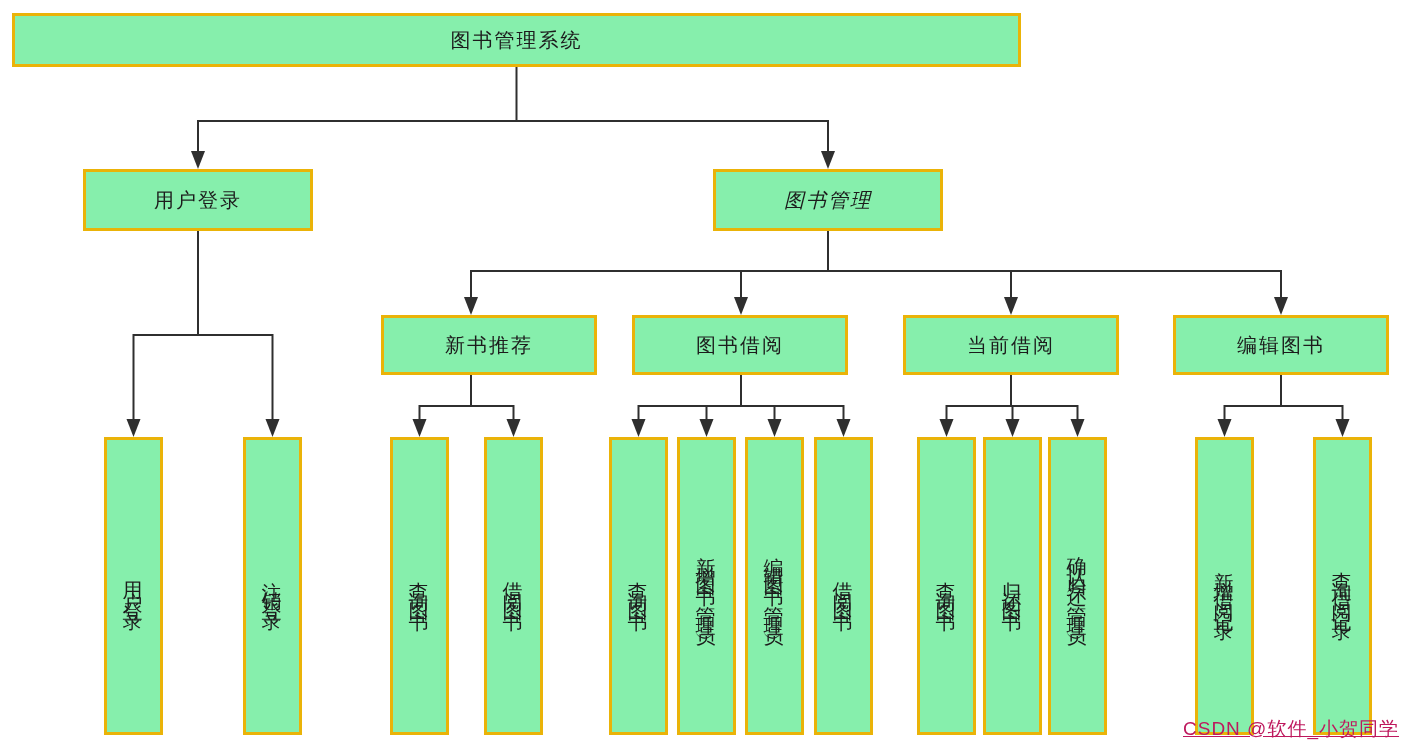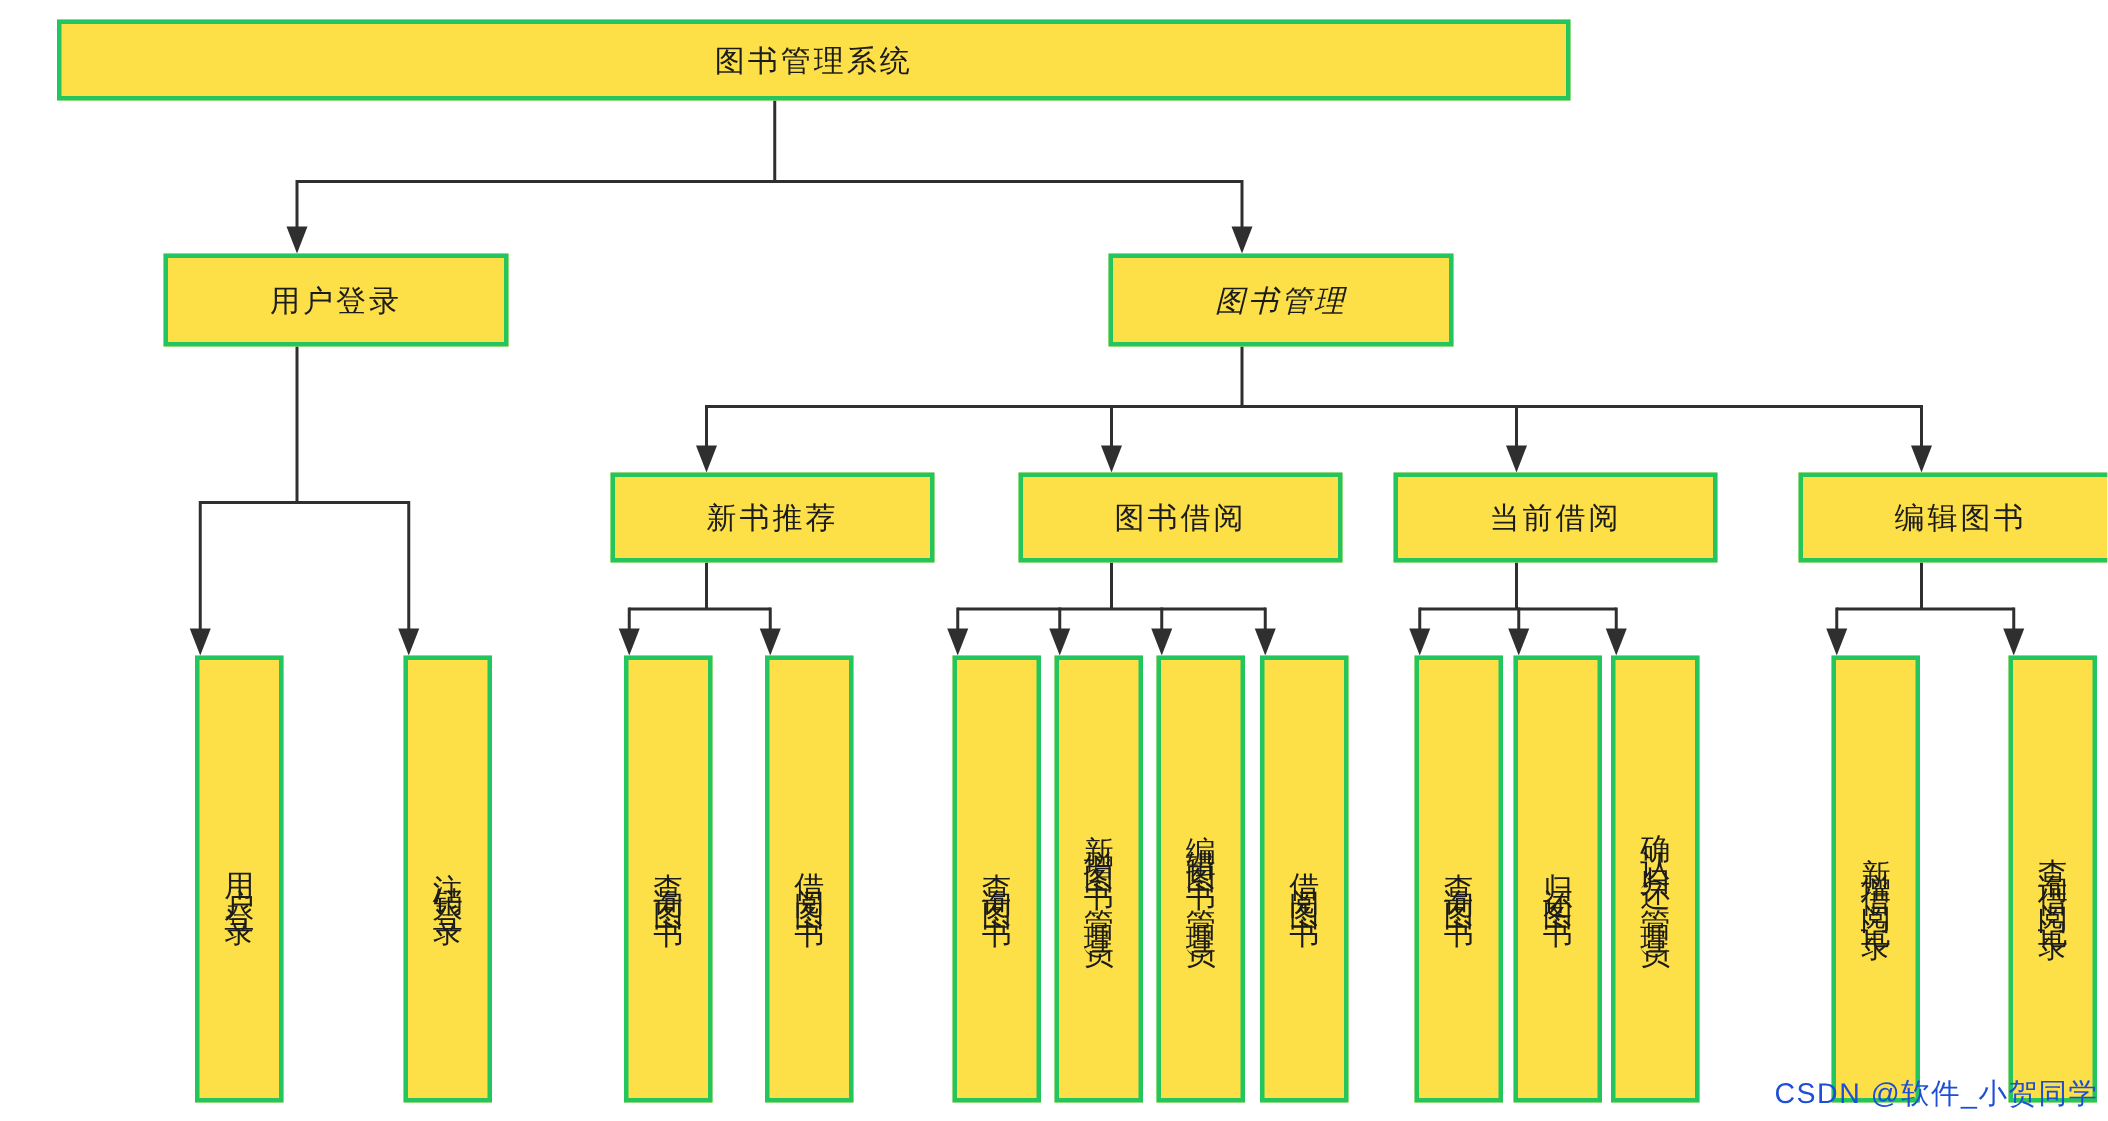--- a/index.html
+++ b/index.html
@@ -7,50 +7,50 @@
     position:relative;
     width:1405px;height:747px;
     background:#ffffff;
     font-family:"Liberation Sans","DejaVu Sans",sans-serif;
     overflow:hidden;
   }
   #connectors{position:absolute;left:0;top:0;pointer-events:none;}
   .box{
     position:absolute;
     box-sizing:border-box;
-    background:#fde047;
-    border:3px solid #22c55e;
+    background:#86efac;
+    border:3px solid #eab308;
     display:flex;
     align-items:center;
     justify-content:center;
     color:#1c1c1c;
     font-size:20px;
     letter-spacing:2px;
     white-space:nowrap;
-    margin-left:26px;
   }
   .vbox{
     writing-mode:vertical-rl;
     text-orientation:mixed;
     letter-spacing:10px;
     width:59px;height:298px;
     top:437px;
     font-size:20px;
   }
   .l1box{left:12px;top:13px;width:1009px;height:54px;}
   .l2box{top:169px;width:230px;height:62px;}
   .l3box{top:315px;width:216px;height:60px;}
   .watermark{
     position:absolute;
     left:1183px;top:716px;
     font-size:19px;
     letter-spacing:1px;
-    color:#1d4ed8;
+    color:#be185d;
     z-index:5;
     white-space:nowrap;
+    text-decoration:underline;
   }
   .cline{stroke:#2f2f2f;stroke-width:2;}
   .ahead{fill:#2f2f2f;stroke:none;}
 </style>
 </head>
 <body>
 
 <div id="stage">
 
   <svg id="connectors" width="1405" height="747" viewBox="0 0 1405 747">
@@ -114,21 +114,21 @@
     <line class="cline" x1="1342.5" y1="405" x2="1342.5" y2="421"></line>
     <polygon class="ahead" points="1335.5,419 1349.5,419 1342.5,437"></polygon>
   </svg>
 
   <div class="box l1box">图书管理系统</div>
 
   <div class="box l2box" style="left:83px;">用户登录</div>
   <div class="box l2box" style="left:713px;font-style:italic;">图书管理</div>
 
   <div class="box l3box" style="left:381px;">新书推荐</div>
-  <div class="box l3box" style="left:653px;font-family:Liberation Serif, serif;">图书借阅</div>
+  <div class="box l3box" style="left:632px;font-family:Liberation Serif, serif;">图书借阅</div>
   <div class="box l3box" style="left:903px;">当前借阅</div>
   <div class="box l3box" style="left:1173px;">编辑图书</div>
 
   <div class="box vbox" style="left:104px;">用户登录</div>
   <div class="box vbox" style="left:243px;">注销登录</div>
 
   <div class="box vbox" style="left:390px;">查询图书</div>
   <div class="box vbox" style="left:484px;">借阅图书</div>
 
   <div class="box vbox" style="left:609px;">查询图书</div>

